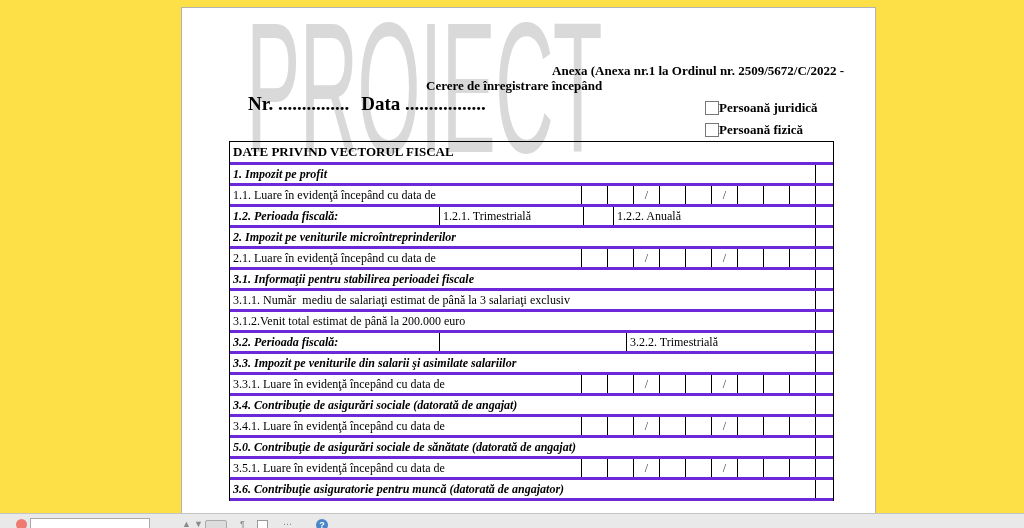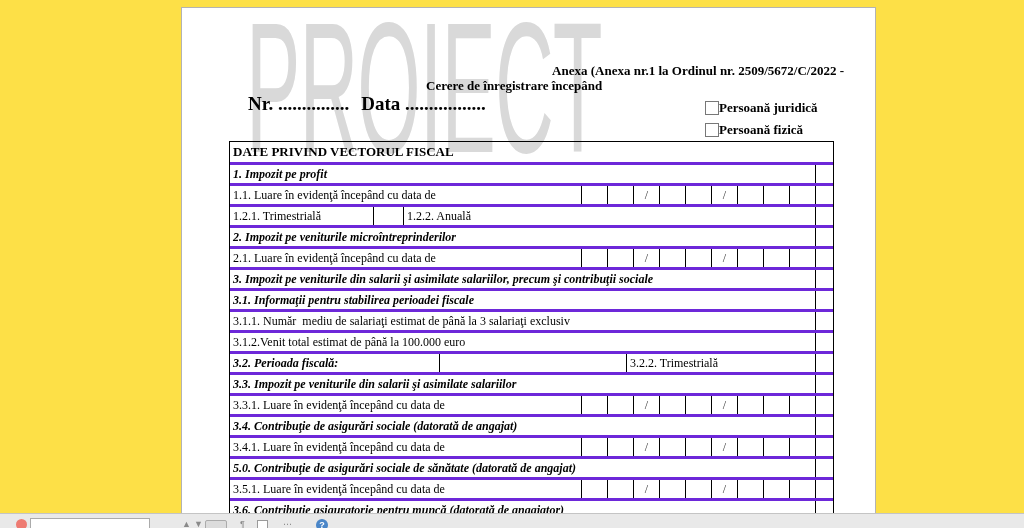--- a/index.html
+++ b/index.html
@@ -95,20 +95,21 @@
           <div class="cell datecell">/</div>
           <div class="cell datecell"></div>
           <div class="cell datecell"></div>
           <div class="cell datecell">/</div>
           <div class="cell datecell"></div>
           <div class="cell datecell"></div>
           <div class="cell datecell"></div>
           <div class="cell endcell"></div>
         </div>
         <div class="frow">
+          <div class="cell clabel">1.2. Perioada fiscală:</div>
           <div class="cell copt1a">1.2.1. Trimestrială</div>
           <div class="cell cbox"></div>
           <div class="cell copt2">1.2.2. Anuală</div>
           <div class="cell endcell"></div>
         </div>
         <div class="frow">
           <div class="cell lbl sec">2. Impozit pe veniturile microîntreprinderilor</div>
           <div class="cell endcell"></div>
         </div>
         <div class="frow">
@@ -118,33 +119,29 @@
           <div class="cell datecell">/</div>
           <div class="cell datecell"></div>
           <div class="cell datecell"></div>
           <div class="cell datecell">/</div>
           <div class="cell datecell"></div>
           <div class="cell datecell"></div>
           <div class="cell datecell"></div>
           <div class="cell endcell"></div>
         </div>
         <div class="frow">
-          <div class="cell lbl sec">3. Impozit pe veniturile din salarii şi asimilate salariilor, precum şi contribuţii sociale</div>
-          <div class="cell endcell"></div>
-        </div>
-        <div class="frow">
           <div class="cell lbl sec">3.1. Informaţii pentru stabilirea perioadei fiscale</div>
           <div class="cell endcell"></div>
         </div>
         <div class="frow">
           <div class="cell lbl">3.1.1. Număr  mediu de salariaţi estimat de până la 3 salariaţi exclusiv</div>
           <div class="cell endcell"></div>
         </div>
         <div class="frow">
-          <div class="cell lbl">3.1.2.Venit total estimat de până la 100.000 euro</div>
+          <div class="cell lbl">3.1.2.Venit total estimat de până la 200.000 euro</div>
           <div class="cell endcell"></div>
         </div>
         <div class="frow">
           <div class="cell clabel">3.2. Perioada fiscală:</div>
           <div class="cell copt1b">3.2.1. Lunară potrivit legii</div>
           <div class="cell cbox"></div>
           <div class="cell copt2">3.2.2. Trimestrială</div>
           <div class="cell endcell"></div>
         </div>
         <div class="frow">

